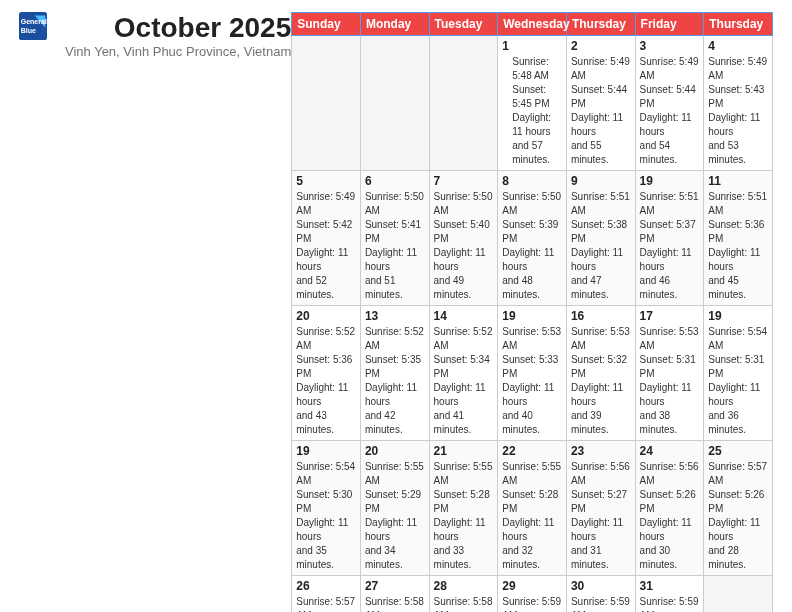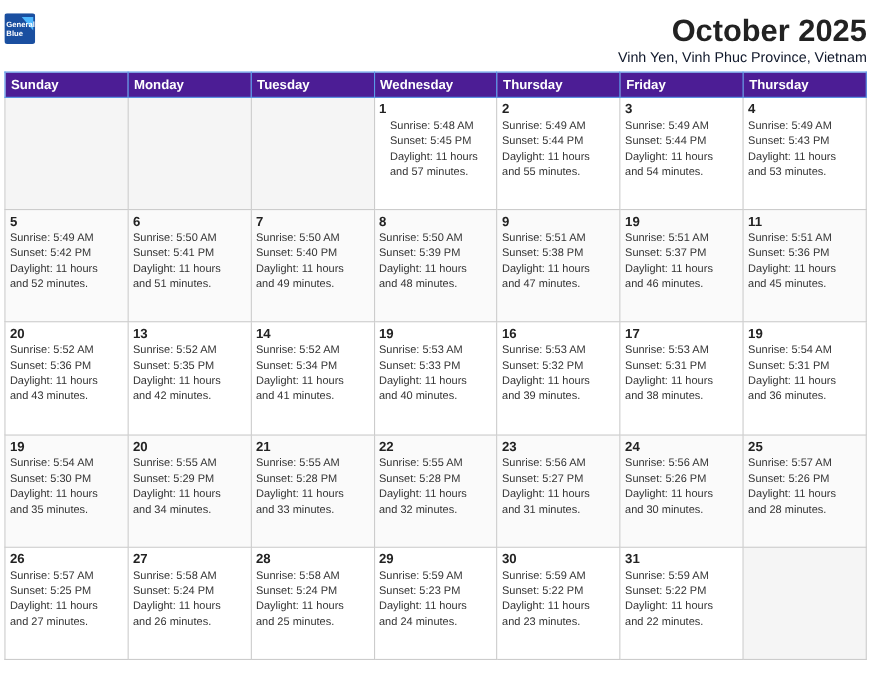--- a/index.html
+++ b/index.html
@@ -6,23 +6,22 @@
     body {
       width: 792px;
       height: 612px;
       font-family: Arial, sans-serif;
       background: #fff;
       overflow: hidden;
     }
     .page {
       width: 792px;
       height: 612px;
-      padding: 12px 4px;
+      padding: 12px 19px;
       display: flex;
-      flex-direction: column;
     }
     .header {
       display: flex;
       align-items: flex-start;
       justify-content: space-between;
       margin-bottom: 6px;
     }
     .logo {
       display: flex;
       align-items: center;
@@ -35,31 +34,32 @@
     .title-area {
       text-align: right;
     }
     .month-title {
       font-size: 28px;
       font-weight: bold;
       color: #222;
     }
     .subtitle {
       font-size: 13px;
-      color: #0f172a;
+      color: #737373;
+      margin-left: 18px;
     }
     .calendar {
       flex: 1;
       border: 1px solid #ccc;
       border-collapse: collapse;
       width: 100%;
       table-layout: fixed;
     }
     .calendar th {
-      background-color: #4c1d95;
+      background-color: #ef4444;
       color: #fff;
       text-align: left;
       padding: 4px 5px;
       font-size: 12px;
       border: 1px solid #5a9ae8;
     }
     .calendar td {
       border: 1px solid #ccc;
       vertical-align: top;
       padding: 3px 4px;

